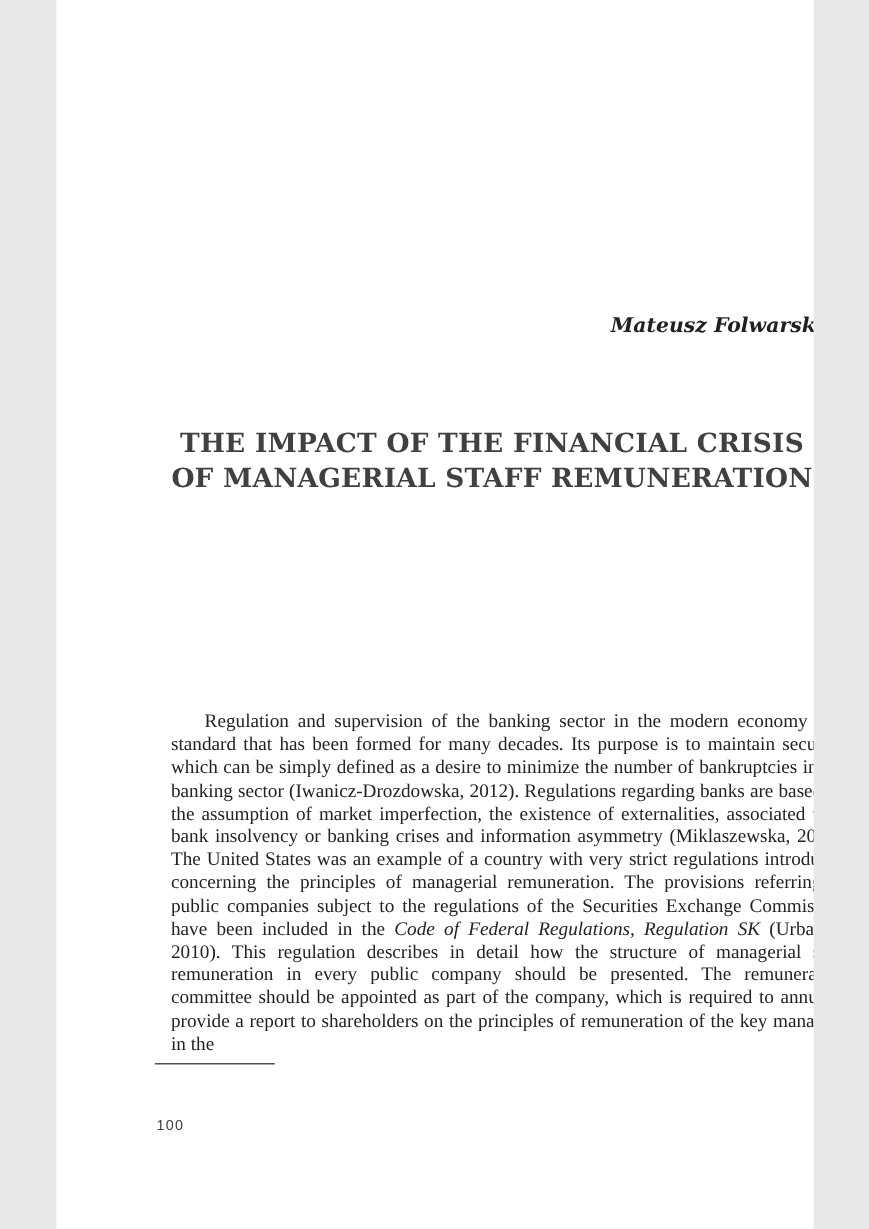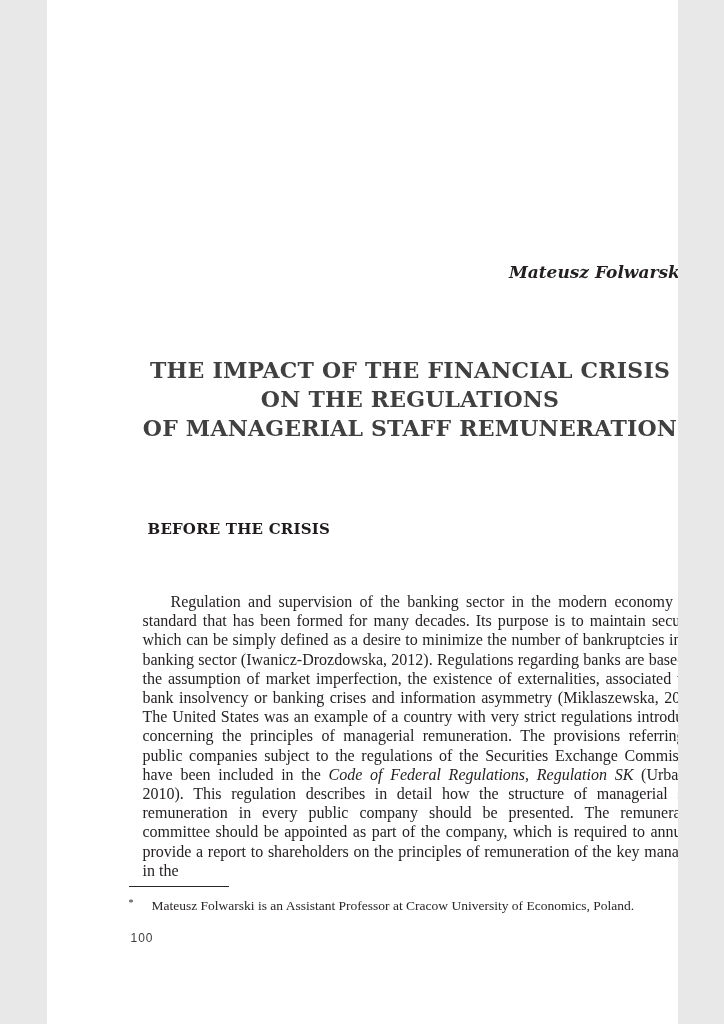--- a/index.html
+++ b/index.html
@@ -120,29 +120,26 @@
 </style>
 </head>
 <body>
 
 <div class="page">
 
   <div class="author-line"><span>Mateusz Folwarski</span><sup>*</sup></div>
 
   <div class="article-title">
     <div class="title-line">THE IMPACT OF THE FINANCIAL CRISIS</div>
-    <div class="title-line">ON THE REGULATIONS</div>
     <div class="title-line">OF MANAGERIAL STAFF REMUNERATION</div>
   </div>
 
   <div class="section-heading">
-    <div class="heading-cont">BEFORE THE CRISIS</div>
   </div>
 
   <p class="body-paragraph"><span>Regulation and supervision of the banking sector in the modern economy is a standard that has been formed for many decades. Its purpose is to maintain security, which can be simply defined as a desire to minimize the number of bankruptcies in the banking sector (Iwanicz-Drozdowska, 2012). Regulations regarding banks are based on the assumption of market imperfection, the existence of externalities, associated with bank insolvency or banking crises and information asymmetry (Miklaszewska, 2004). The United States was an example of a country with very strict regulations introduced concerning the principles of managerial remuneration. The provisions referring to public companies subject to the regulations of the Securities Exchange Commission have been included in the </span><em>Code of Federal Regulations, Regulation SK</em><span> (Urbanek, 2010). This regulation describes in detail how the structure of managerial staff remuneration in every public company should be presented. The remuneration committee should be appointed as part of the company, which is required to annually provide a report to shareholders on the principles of remuneration of the key managers in the</span></p>
 
   <hr class="footnote-rule">
 
-  <div class="footnote"><span class="fn-marker">*</span><span>Mateusz Folwarski is an Assistant Professor at Cracow University of Economics, Poland.</span></div>
 
   <div class="page-number">100</div>
 
 </div>
 
 </body></html>

